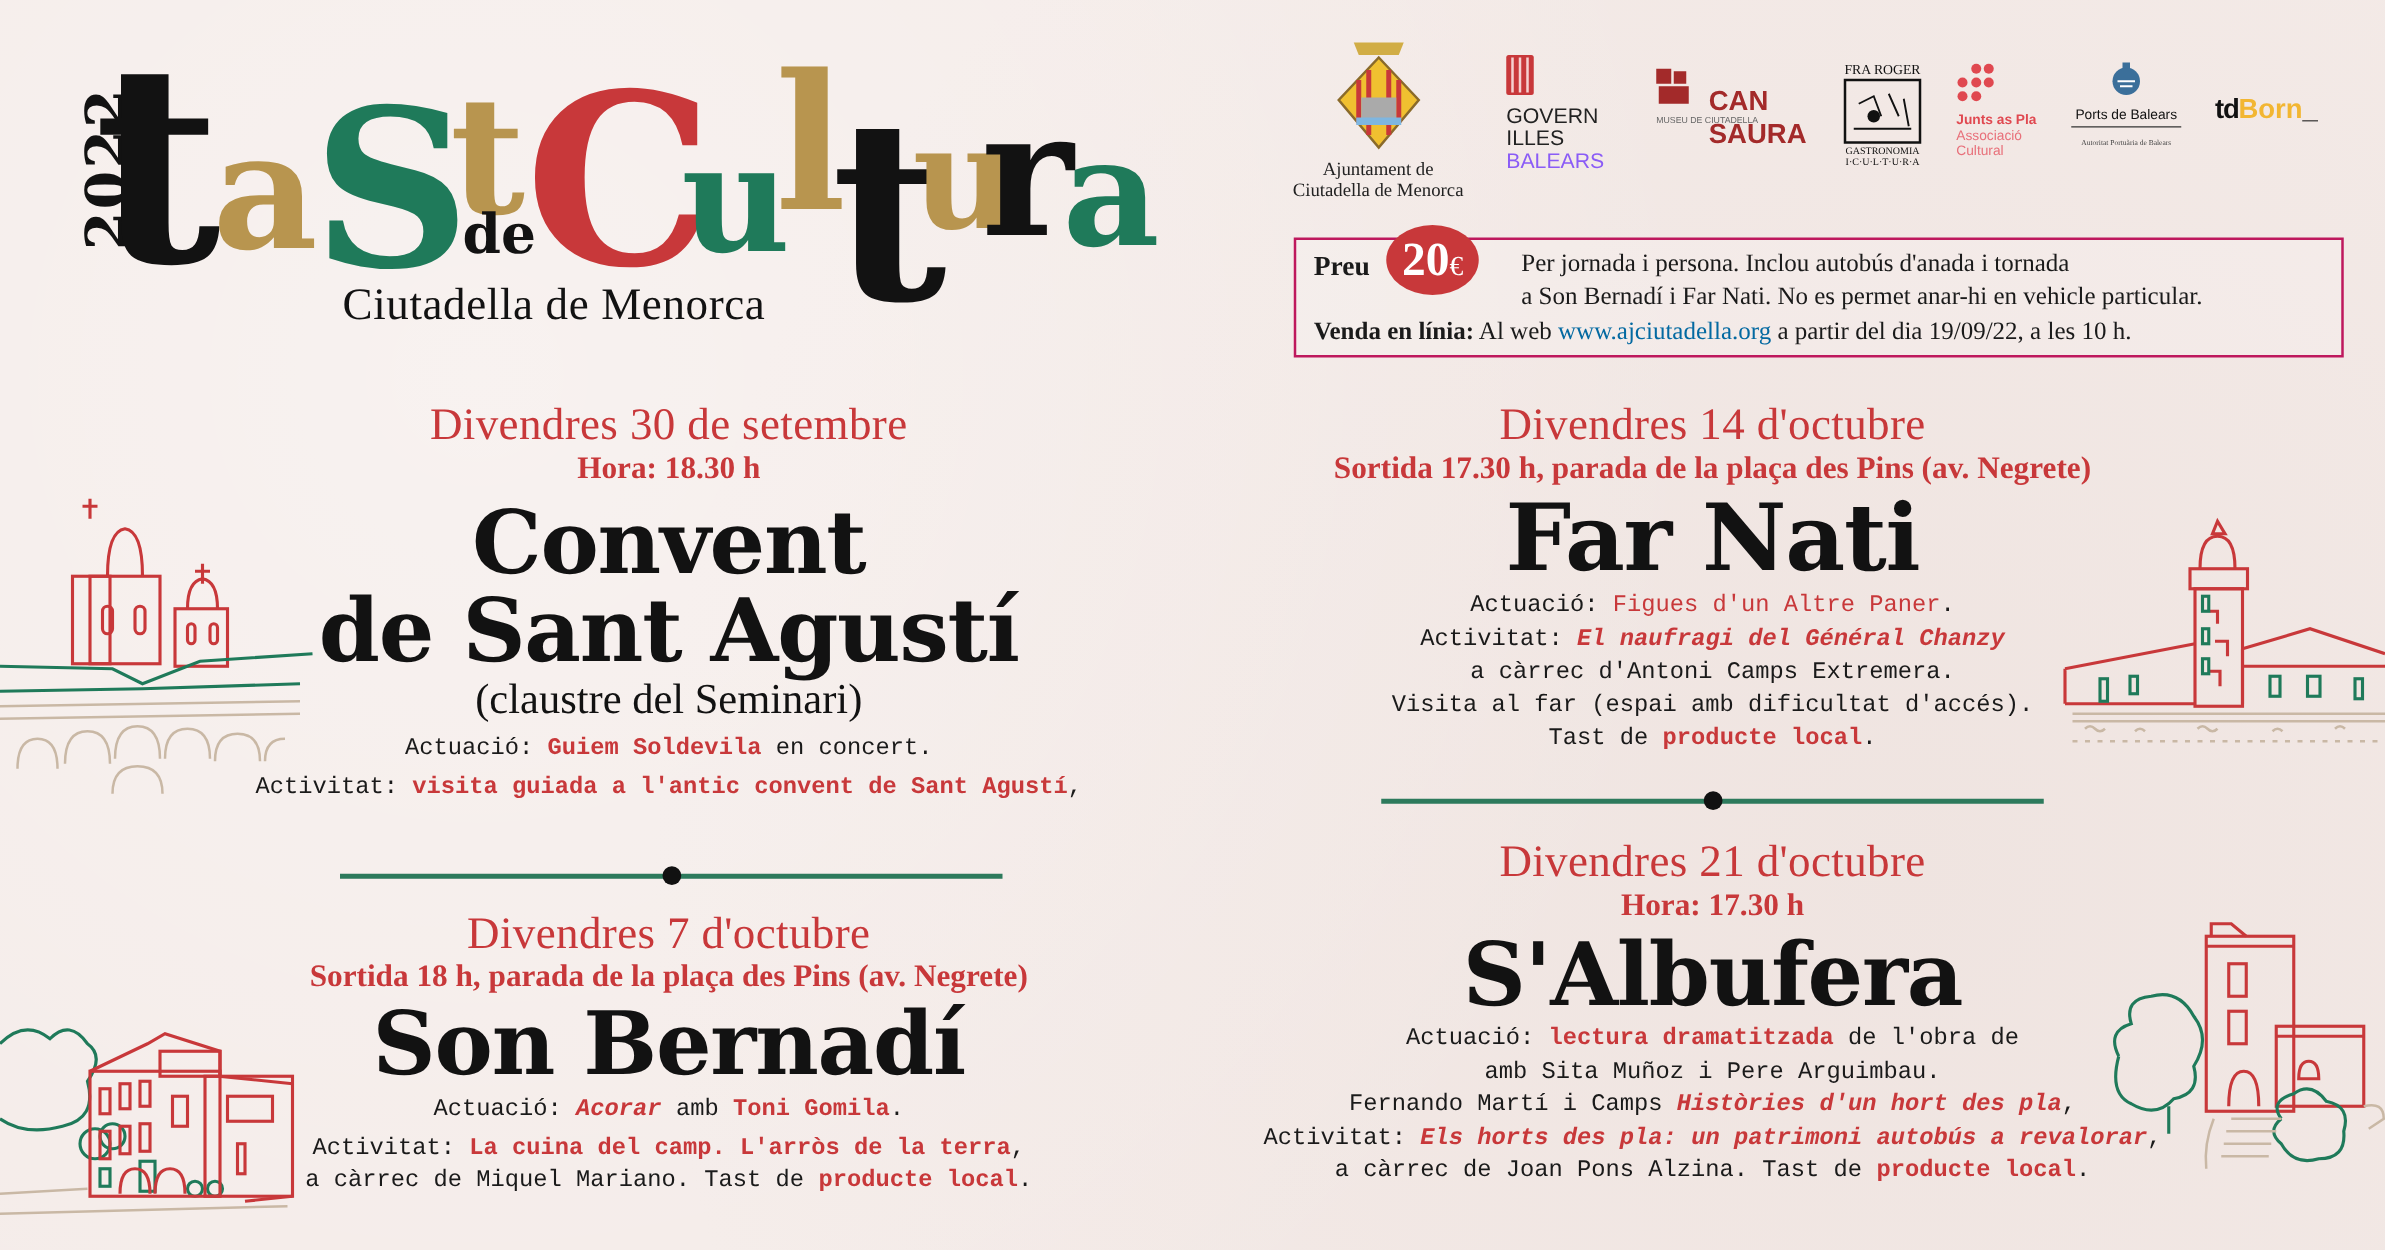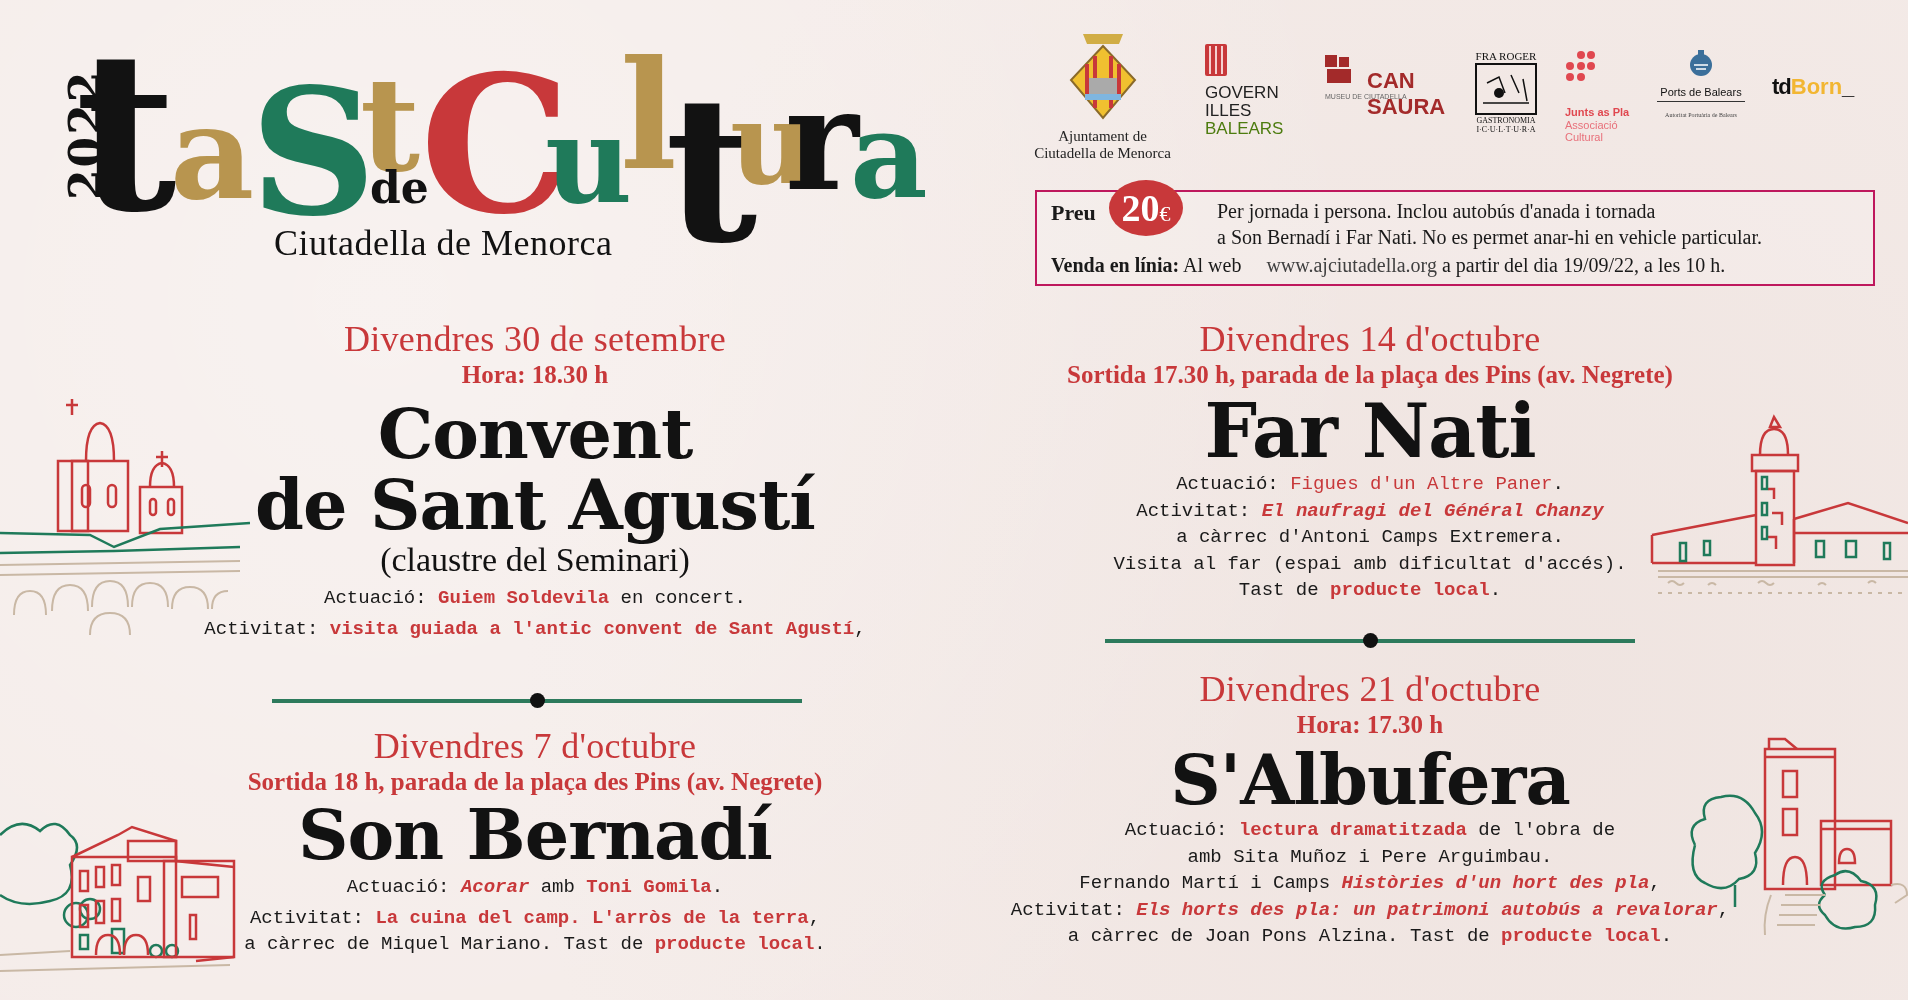--- a/index.html
+++ b/index.html
@@ -6,21 +6,21 @@
   html, body { width: 1908px; height: 1000px; overflow: hidden; }
   body {
     background: #f4ebe8;
     background-image: radial-gradient(circle at 20% 30%, rgba(255,255,255,0.35), transparent 60%),
                       radial-gradient(circle at 80% 70%, rgba(230,215,210,0.35), transparent 60%);
     font-family: "DejaVu Serif", "Liberation Serif", serif;
     color: #151515;
     position: relative;
   }
   .abs { position: absolute; }
-  .red { color: #404040; margin-left: 20px; }
+  .red { color: #0369a1; }
 
   
   #logo { left: 30px; top: 20px; width: 900px; height: 260px; }
   .year { position: absolute; left: 30px; top: 90px; font-size: 44px; font-weight: bold;
           transform: rotate(-90deg); transform-origin: left top; top: 180px;
           font-family: "DejaVu Serif", serif; color: #121212; letter-spacing: 2px; }
   .big-letter { position: absolute; font-family: "DejaVu Serif", serif; font-weight: bold; line-height: 1; }
   .subtitle { position: absolute; left: 274px; top: 222px; font-size: 36px;
               font-family: "Liberation Serif", serif; color: #121212; letter-spacing: 0.5px; }
 
@@ -85,21 +85,21 @@
   <div class="sp-text" style="font-family:'Liberation Serif',serif;font-size:15px;line-height:1.1;color:#222;">Ciutadella de Menorca</div>
 </div>
 
 <div class="sponsor" style="left:1205px;top:44px;width:100px;text-align:left;">
   <svg width="22" height="32" style="position:relative;display:block;">
     <rect x="0" y="0" width="22" height="32" rx="2" fill="#c8383a"></rect>
     <path d="M5 2 L5 30 M11 2 L11 30 M17 2 L17 30" stroke="#f5d0d0" stroke-width="2"></path>
   </svg>
   <div class="sp-text" style="font-size:17px;line-height:1.05;color:#222;margin-top:8px;">GOVERN</div>
   <div class="sp-text" style="font-size:17px;line-height:1.05;color:#222;">ILLES</div>
-  <div class="sp-text" style="font-size:17px;line-height:1.05;color:#4d7c0f;">BALEARS</div>
+  <div class="sp-text" style="font-size:17px;line-height:1.05;color:#8b5cf6;">BALEARS</div>
 </div>
 
 <div class="sponsor" style="left:1325px;top:55px;width:125px;text-align:right;">
   <svg width="30" height="30" style="position:relative;display:block;">
     <rect x="0" y="0" width="12" height="12" fill="#a32a2a"></rect>
       <rect x="14" y="2" width="10" height="10" fill="#a32a2a"></rect>
     <rect x="2" y="14" width="24" height="14" fill="#a32a2a"></rect>
   </svg>
   <div class="sp-text" style="position:absolute;left:0;top:38px;font-size:7px;color:#666;">MUSEU DE CIUTADELLA</div>
   <div class="sp-text" style="position:absolute;left:42px;top:14px;font-size:22px;font-weight:bold;color:#a32a2a;line-height:1.05;">CAN</div>
@@ -120,21 +120,21 @@
 <div class="sponsor" style="left:1565px;top:50px;width:80px;text-align:left;">
   <svg width="34" height="34" style="position:relative;display:block;">
     <circle cx="16" cy="5" r="4" fill="#e04850"></circle>
       <circle cx="26" cy="5" r="4" fill="#e04850"></circle>
     <circle cx="5" cy="16" r="4" fill="#e04850"></circle>
       <circle cx="16" cy="16" r="4" fill="#e04850"></circle>
       <circle cx="26" cy="16" r="4" fill="#e04850"></circle>
     <circle cx="5" cy="27" r="4" fill="#e04850"></circle>
       <circle cx="16" cy="27" r="4" fill="#e04850"></circle>
   </svg>
-  <div class="sp-text" style="font-size:11px;font-weight:bold;color:#e04850;margin-top:22px;line-height:1.15;">Junts as Pla</div>
+  <div class="sp-text" style="font-size:11px;font-weight:bold;color:#e04850;margin-top:6px;line-height:1.15;">Junts as Pla</div>
   <div class="sp-text" style="font-size:11px;color:#e8707a;line-height:1.15;">Associació</div>
   <div class="sp-text" style="font-size:11px;color:#e8707a;line-height:1.15;">Cultural</div>
 </div>
 
 <div class="sponsor" style="left:1655px;top:50px;width:92px;">
   <svg width="26" height="28" style="position:relative;display:block;margin:0 auto;">
     <circle cx="13" cy="15" r="11" fill="#3b6f9a"></circle>
     <path d="M6 15 L20 15 M8 19 L18 19" stroke="#fff" stroke-width="1.5"></path>
     <rect x="10" y="0" width="6" height="5" fill="#3b6f9a"></rect>
   </svg>

